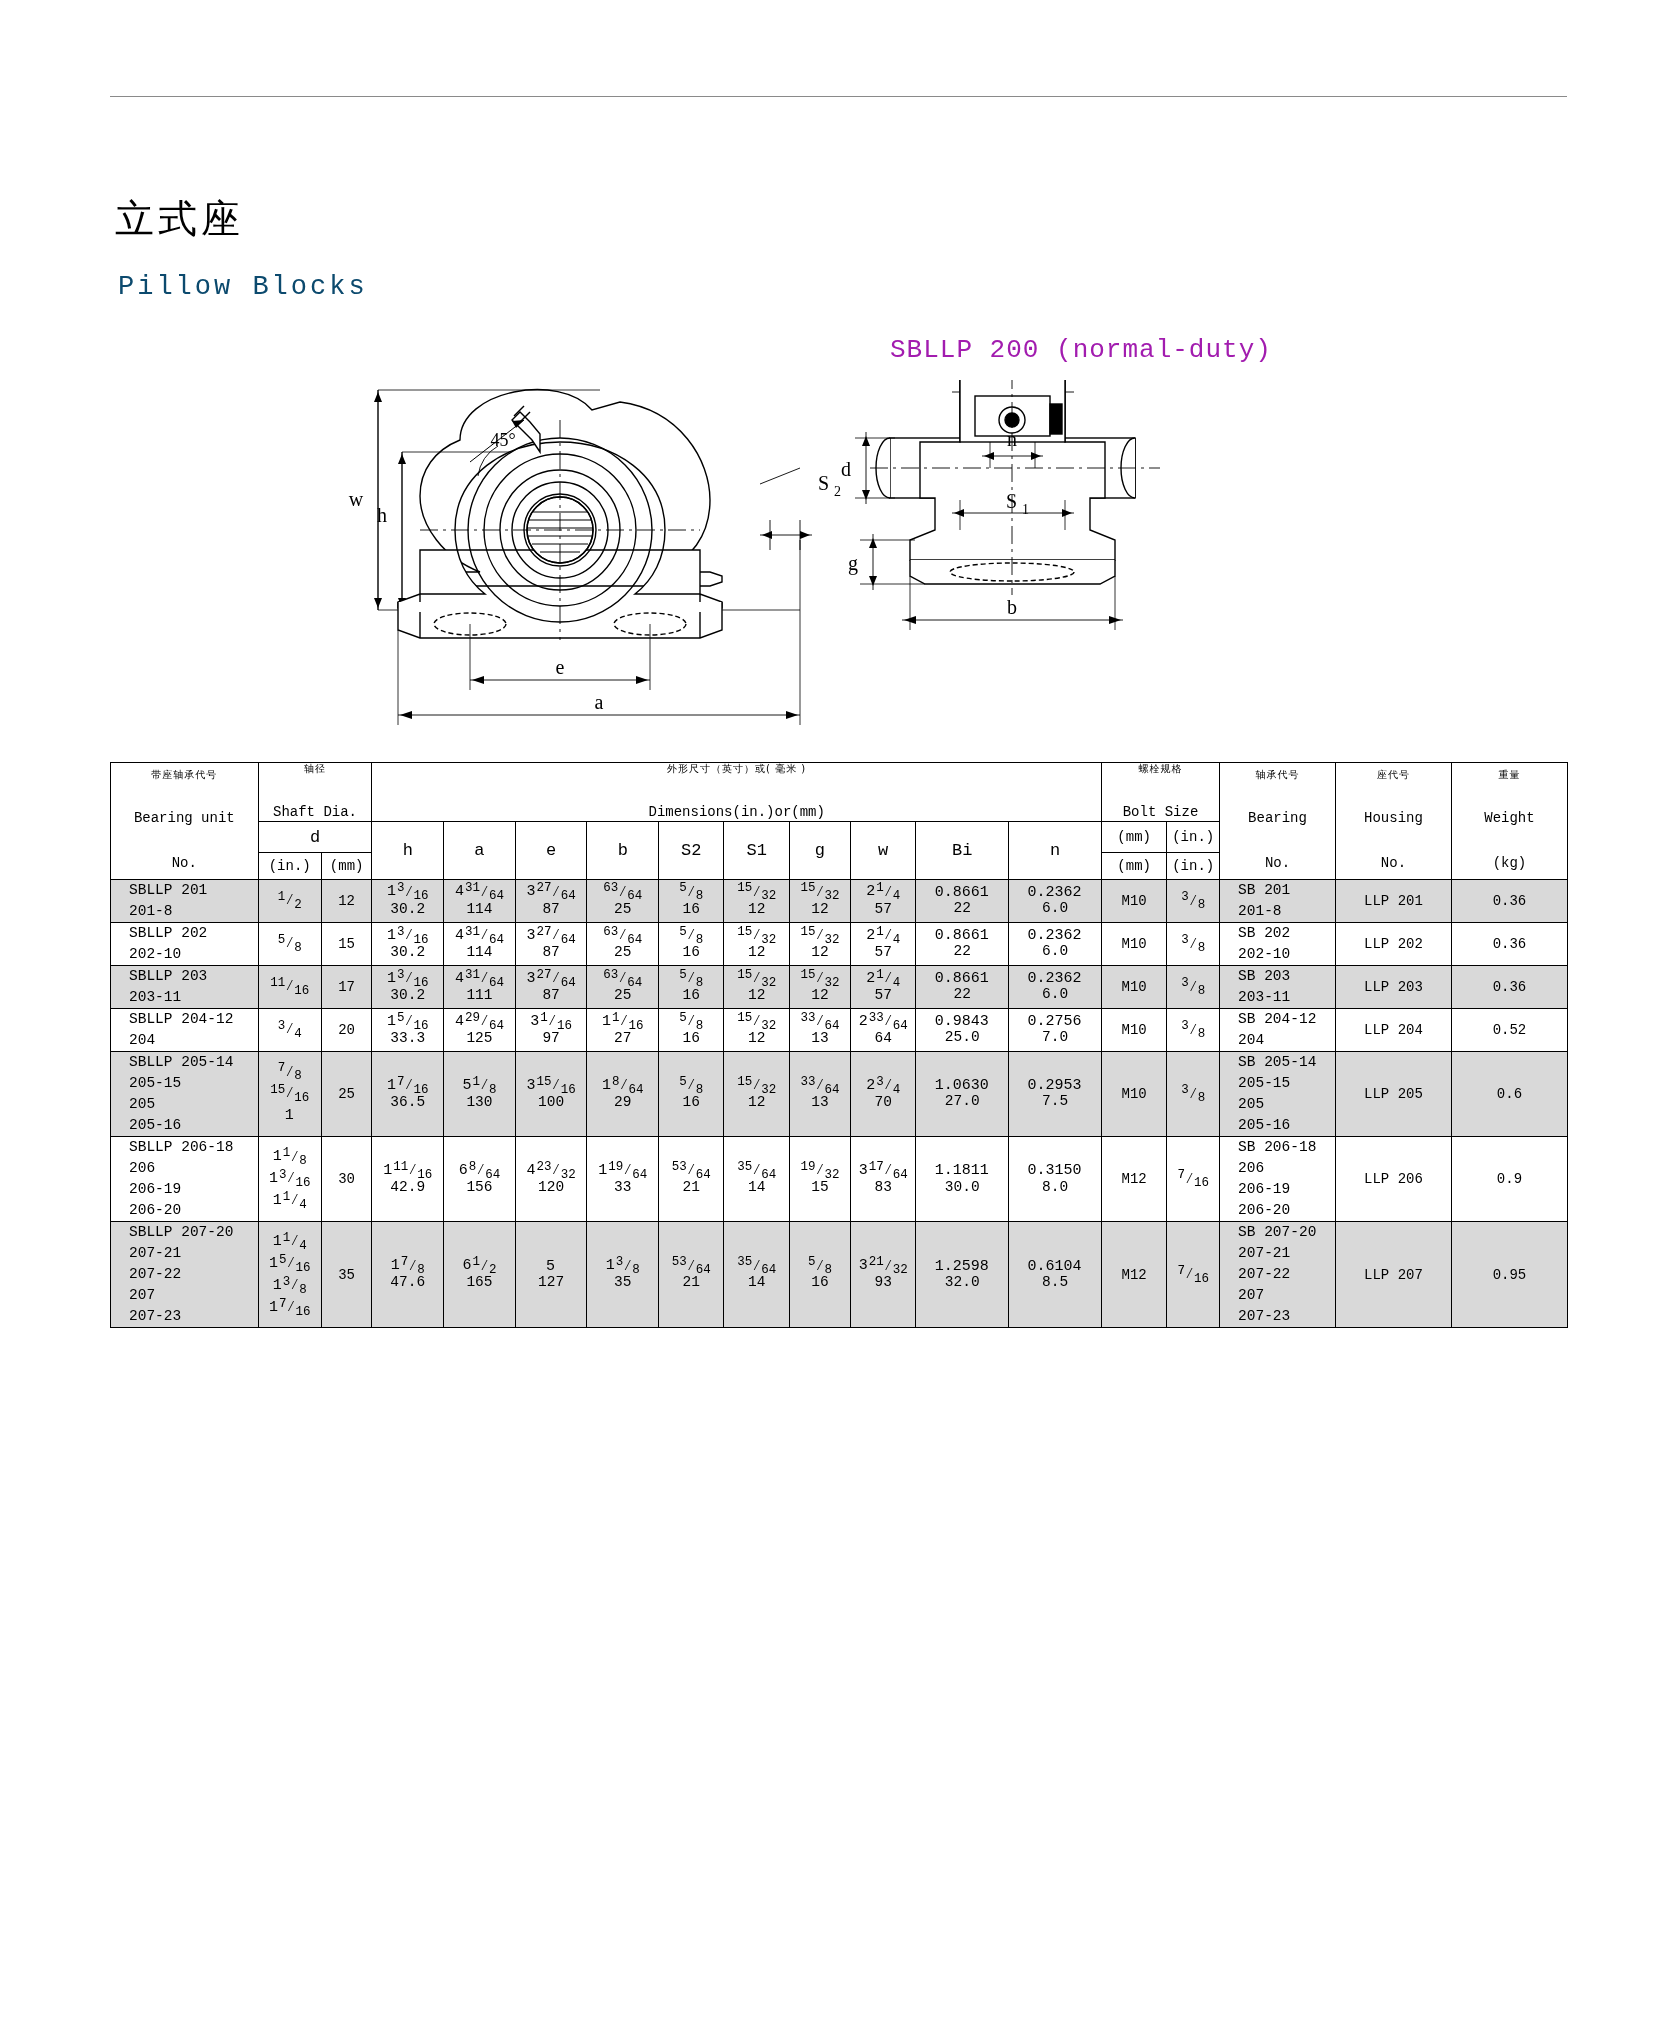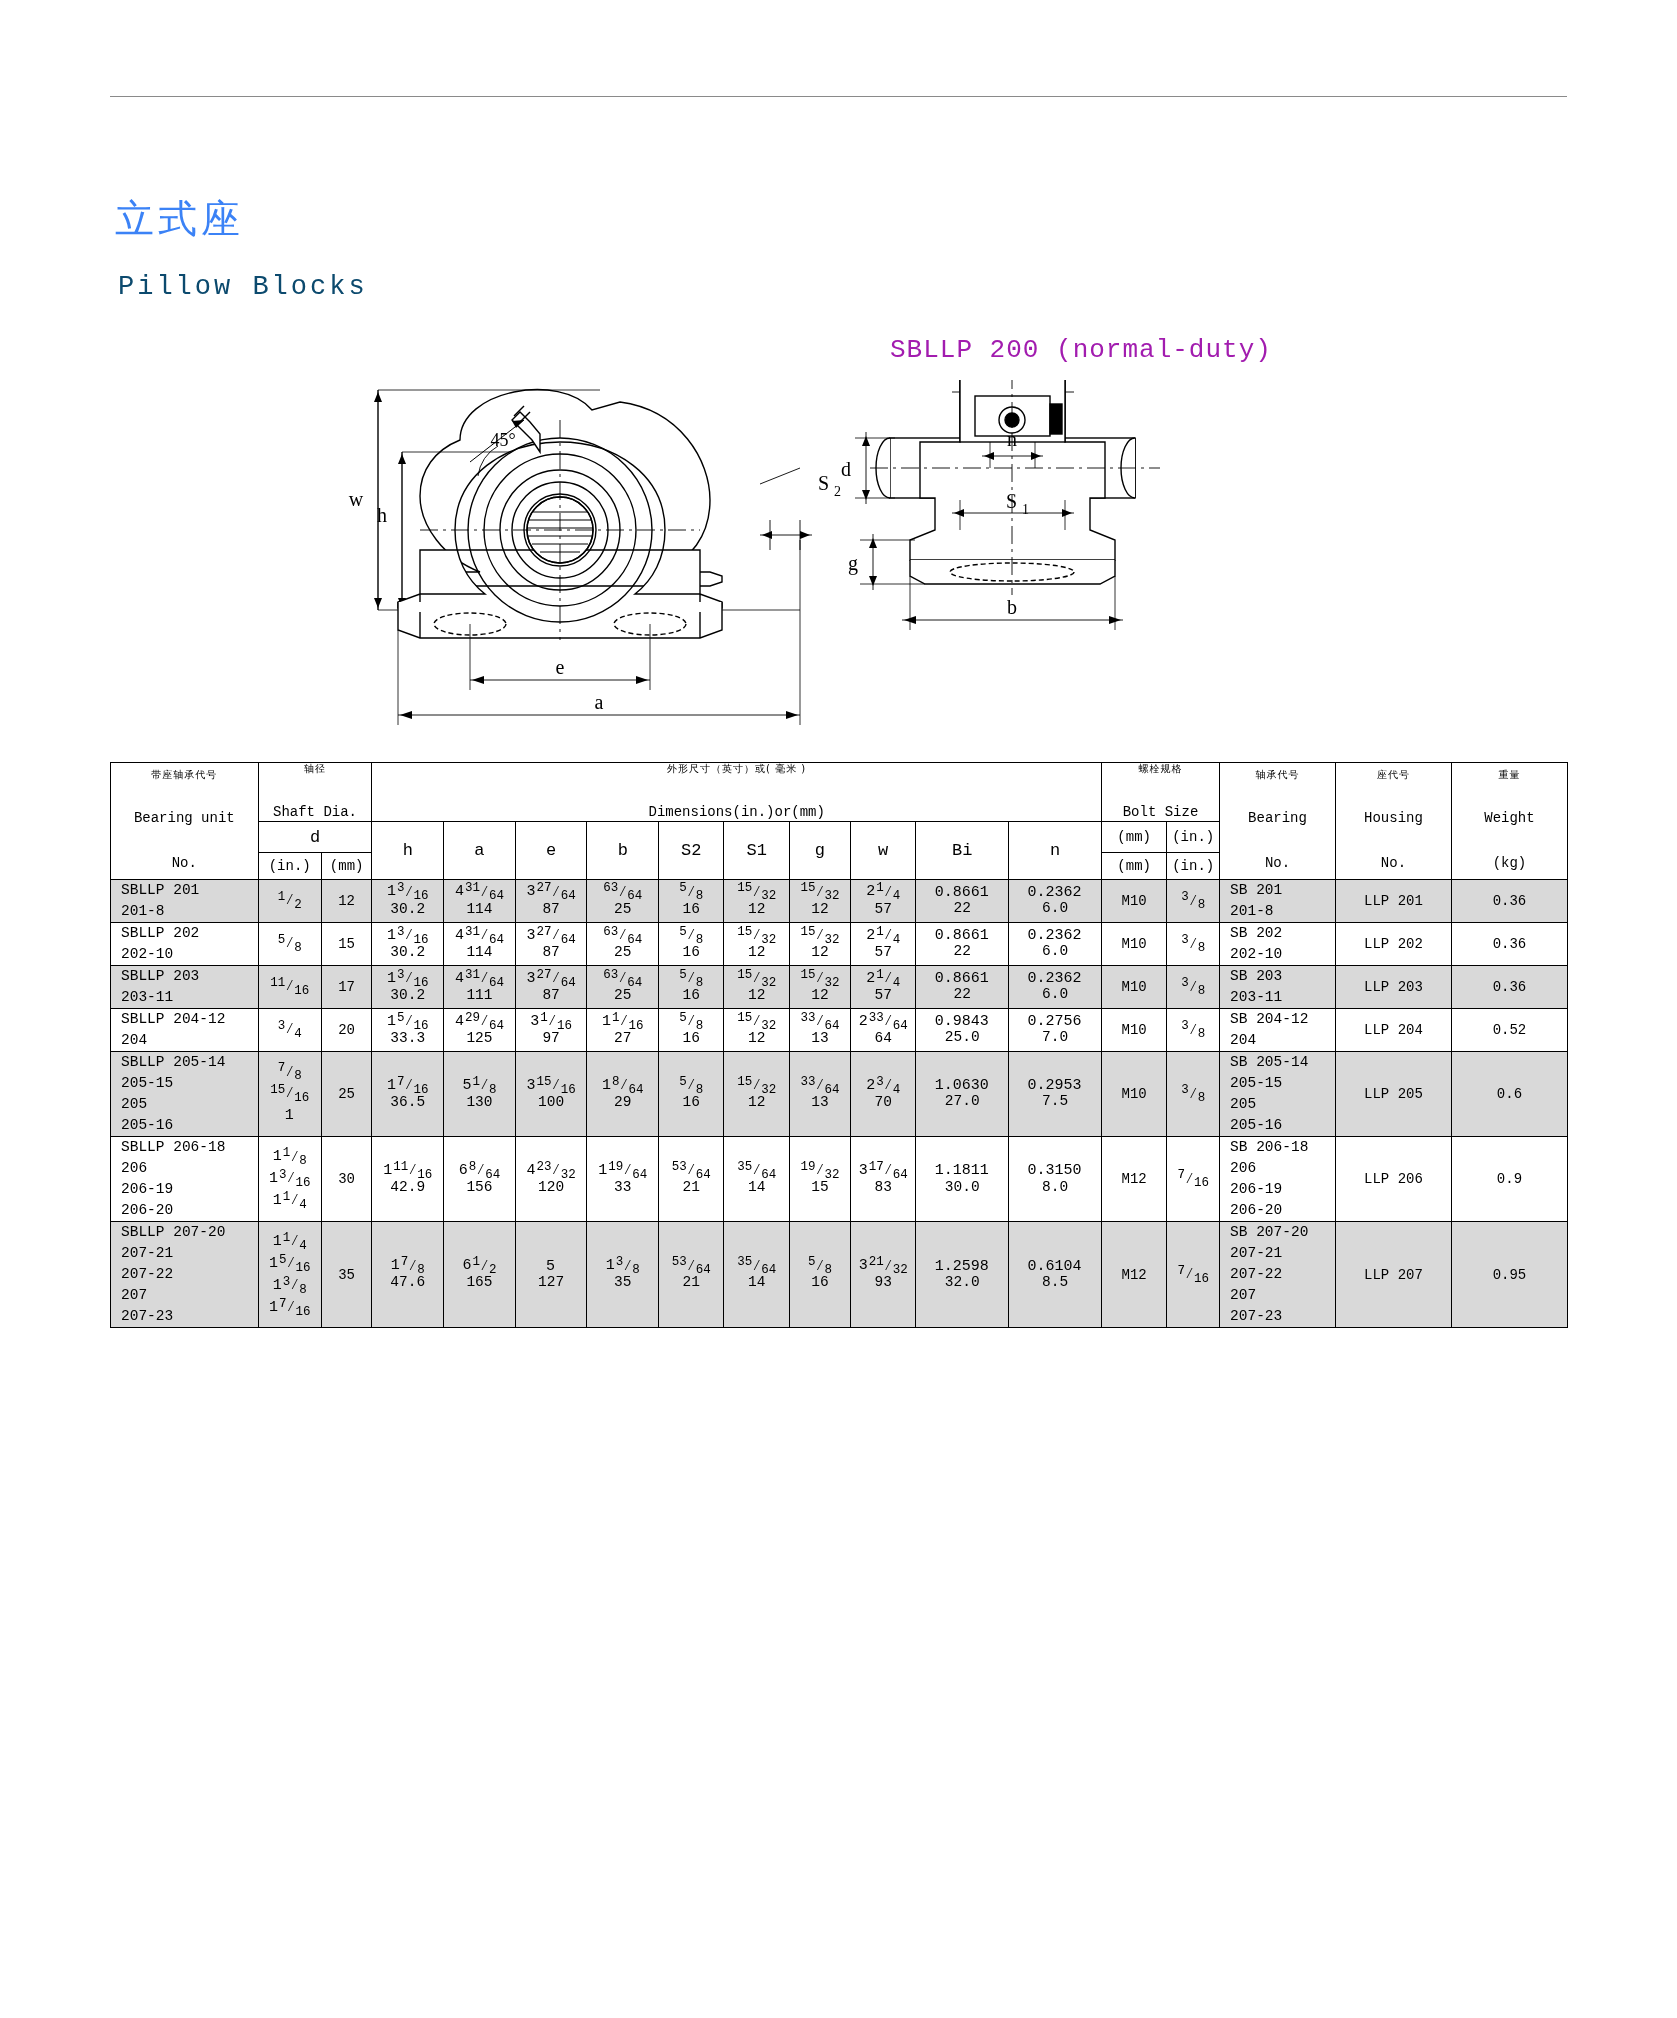--- a/index.html
+++ b/index.html
@@ -71,21 +71,21 @@
   }
 
   
   .title-cn {
     position: absolute;
     left: 115px;
     top: 192px;
     font-family: "DejaVu Sans", sans-serif;
     font-size: 39px;
     letter-spacing: 4px;
-    color: #3b82f6;
+    color: #000000;
   }
   .title-en {
     position: absolute;
     left: 118px;
     top: 272px;
     font-family: "Liberation Mono", monospace;
     font-size: 27px;
     letter-spacing: 3px;
     color: #0c4a6e;
   }
@@ -194,21 +194,21 @@
     line-height: 1.45;
     font-size: 14.5px;
   }
   .multi-left {
     display: flex;
     flex-direction: column;
     align-items: flex-start;
     justify-content: space-between;
     line-height: 1.45;
     font-size: 14.5px;
-    padding-left: 10px;
+    padding-left: 18px;
   }
 </style>
 </head>
 <body>
 
 <div class="page">
 
   <div class="header">
     <div class="header-rule"></div>
   </div>

